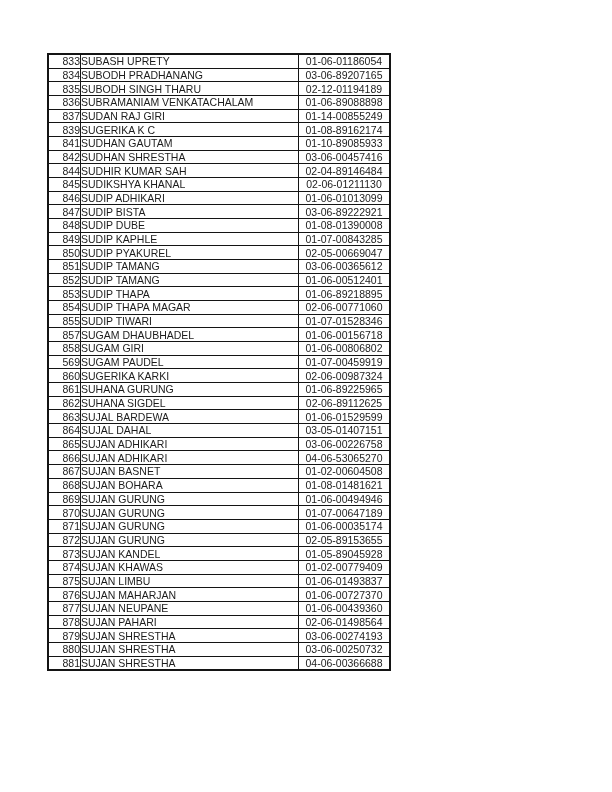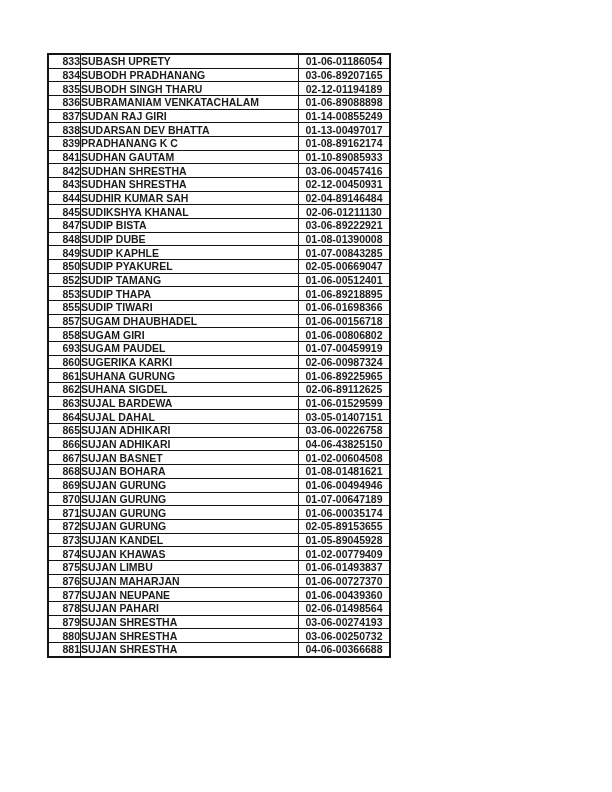--- a/index.html
+++ b/index.html
@@ -13,21 +13,20 @@
     position: relative;
     font-family: "Liberation Sans", sans-serif;
     overflow: hidden;
   }
   .page {
     position: absolute;
     left: 0; top: 0;
     width: 612px;
     height: 792px;
     background: #ffffff;
-    font-weight: bold;
   }
   table.roster {
     position: absolute;
     left: 47px;
     top: 53px;
     width: 339px;
     border-collapse: collapse;
     table-layout: fixed;
     border: 2px solid #141414;
   }
@@ -83,101 +82,106 @@
           <td class="cell-index">836</td>
           <td class="cell-name">SUBRAMANIAM VENKATACHALAM</td>
           <td class="cell-id">01-06-89088898</td>
         </tr>
         <tr>
           <td class="cell-index">837</td>
           <td class="cell-name">SUDAN RAJ GIRI</td>
           <td class="cell-id">01-14-00855249</td>
         </tr>
         <tr>
-          <td class="cell-index">838</td>
-          <td class="cell-name">SUDARSAN DEV BHATTA</td>
-          <td class="cell-id">01-13-00497017</td>
-        </tr>
-        <tr>
           <td class="cell-index">839</td>
-          <td class="cell-name">PRADHANANG K C</td>
+          <td class="cell-name">SUGERIKA K C</td>
           <td class="cell-id">01-08-89162174</td>
         </tr>
         <tr>
           <td class="cell-index">841</td>
           <td class="cell-name">SUDHAN GAUTAM</td>
           <td class="cell-id">01-10-89085933</td>
         </tr>
         <tr>
           <td class="cell-index">842</td>
           <td class="cell-name">SUDHAN SHRESTHA</td>
           <td class="cell-id">03-06-00457416</td>
         </tr>
         <tr>
-          <td class="cell-index">843</td>
-          <td class="cell-name">SUDHAN SHRESTHA</td>
-          <td class="cell-id">02-12-00450931</td>
-        </tr>
-        <tr>
           <td class="cell-index">844</td>
           <td class="cell-name">SUDHIR KUMAR SAH</td>
           <td class="cell-id">02-04-89146484</td>
         </tr>
         <tr>
           <td class="cell-index">845</td>
           <td class="cell-name">SUDIKSHYA KHANAL</td>
           <td class="cell-id">02-06-01211130</td>
         </tr>
         <tr>
+          <td class="cell-index">846</td>
+          <td class="cell-name">SUDIP ADHIKARI</td>
+          <td class="cell-id">01-06-01013099</td>
+        </tr>
+        <tr>
           <td class="cell-index">847</td>
           <td class="cell-name">SUDIP BISTA</td>
           <td class="cell-id">03-06-89222921</td>
         </tr>
         <tr>
           <td class="cell-index">848</td>
           <td class="cell-name">SUDIP DUBE</td>
           <td class="cell-id">01-08-01390008</td>
         </tr>
         <tr>
           <td class="cell-index">849</td>
           <td class="cell-name">SUDIP KAPHLE</td>
           <td class="cell-id">01-07-00843285</td>
         </tr>
         <tr>
           <td class="cell-index">850</td>
           <td class="cell-name">SUDIP PYAKUREL</td>
           <td class="cell-id">02-05-00669047</td>
         </tr>
         <tr>
+          <td class="cell-index">851</td>
+          <td class="cell-name">SUDIP TAMANG</td>
+          <td class="cell-id">03-06-00365612</td>
+        </tr>
+        <tr>
           <td class="cell-index">852</td>
           <td class="cell-name">SUDIP TAMANG</td>
           <td class="cell-id">01-06-00512401</td>
         </tr>
         <tr>
           <td class="cell-index">853</td>
           <td class="cell-name">SUDIP THAPA</td>
           <td class="cell-id">01-06-89218895</td>
         </tr>
         <tr>
+          <td class="cell-index">854</td>
+          <td class="cell-name">SUDIP THAPA MAGAR</td>
+          <td class="cell-id">02-06-00771060</td>
+        </tr>
+        <tr>
           <td class="cell-index">855</td>
           <td class="cell-name">SUDIP TIWARI</td>
-          <td class="cell-id">01-06-01698366</td>
+          <td class="cell-id">01-07-01528346</td>
         </tr>
         <tr>
           <td class="cell-index">857</td>
           <td class="cell-name">SUGAM DHAUBHADEL</td>
           <td class="cell-id">01-06-00156718</td>
         </tr>
         <tr>
           <td class="cell-index">858</td>
           <td class="cell-name">SUGAM GIRI</td>
           <td class="cell-id">01-06-00806802</td>
         </tr>
         <tr>
-          <td class="cell-index">693</td>
+          <td class="cell-index">569</td>
           <td class="cell-name">SUGAM PAUDEL</td>
           <td class="cell-id">01-07-00459919</td>
         </tr>
         <tr>
           <td class="cell-index">860</td>
           <td class="cell-name">SUGERIKA KARKI</td>
           <td class="cell-id">02-06-00987324</td>
         </tr>
         <tr>
           <td class="cell-index">861</td>
@@ -200,21 +204,21 @@
           <td class="cell-id">03-05-01407151</td>
         </tr>
         <tr>
           <td class="cell-index">865</td>
           <td class="cell-name">SUJAN ADHIKARI</td>
           <td class="cell-id">03-06-00226758</td>
         </tr>
         <tr>
           <td class="cell-index">866</td>
           <td class="cell-name">SUJAN ADHIKARI</td>
-          <td class="cell-id">04-06-43825150</td>
+          <td class="cell-id">04-06-53065270</td>
         </tr>
         <tr>
           <td class="cell-index">867</td>
           <td class="cell-name">SUJAN BASNET</td>
           <td class="cell-id">01-02-00604508</td>
         </tr>
         <tr>
           <td class="cell-index">868</td>
           <td class="cell-name">SUJAN BOHARA</td>
           <td class="cell-id">01-08-01481621</td>

